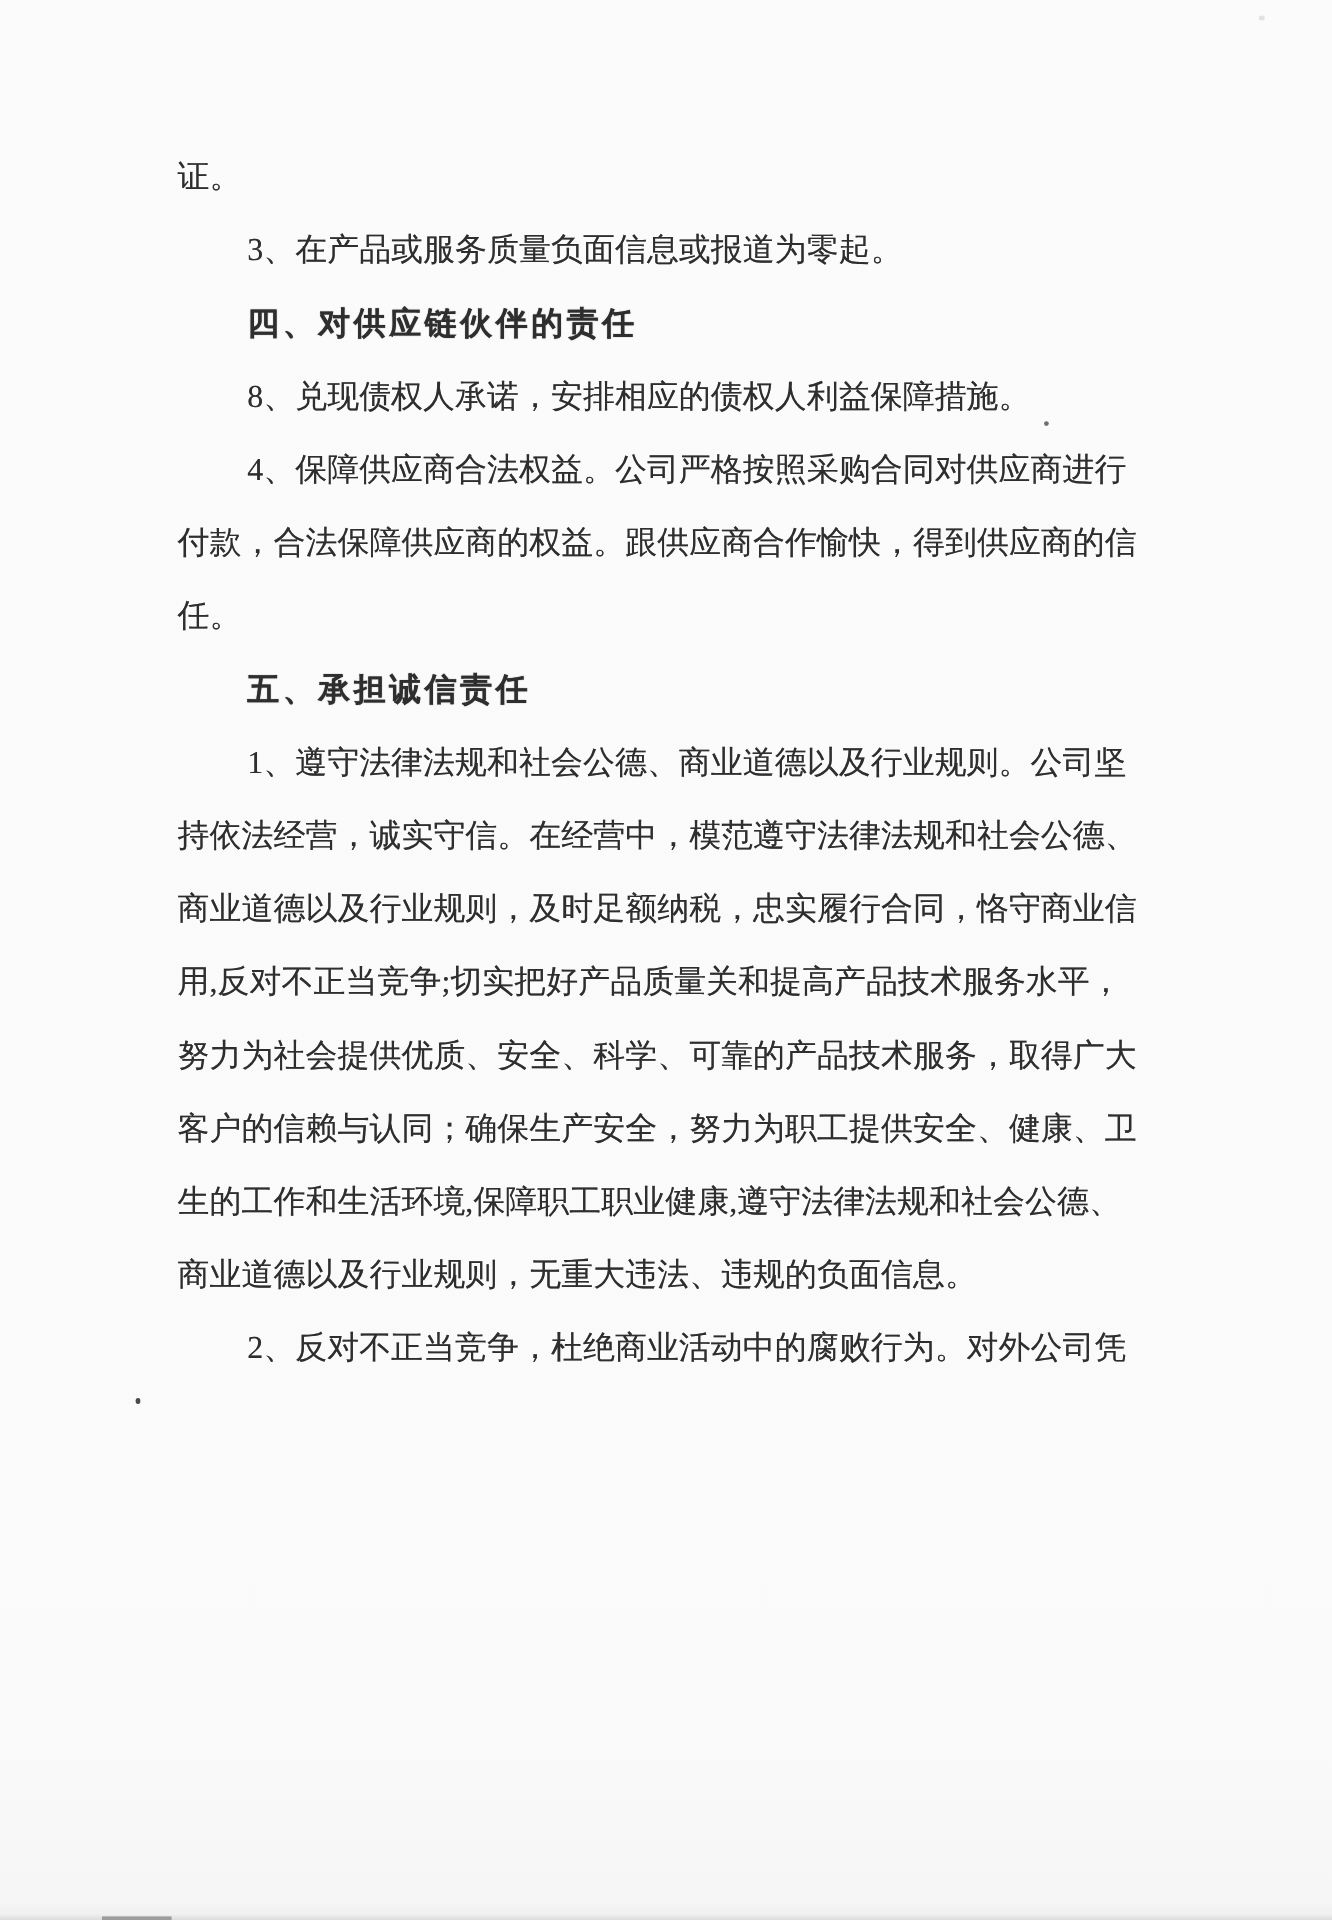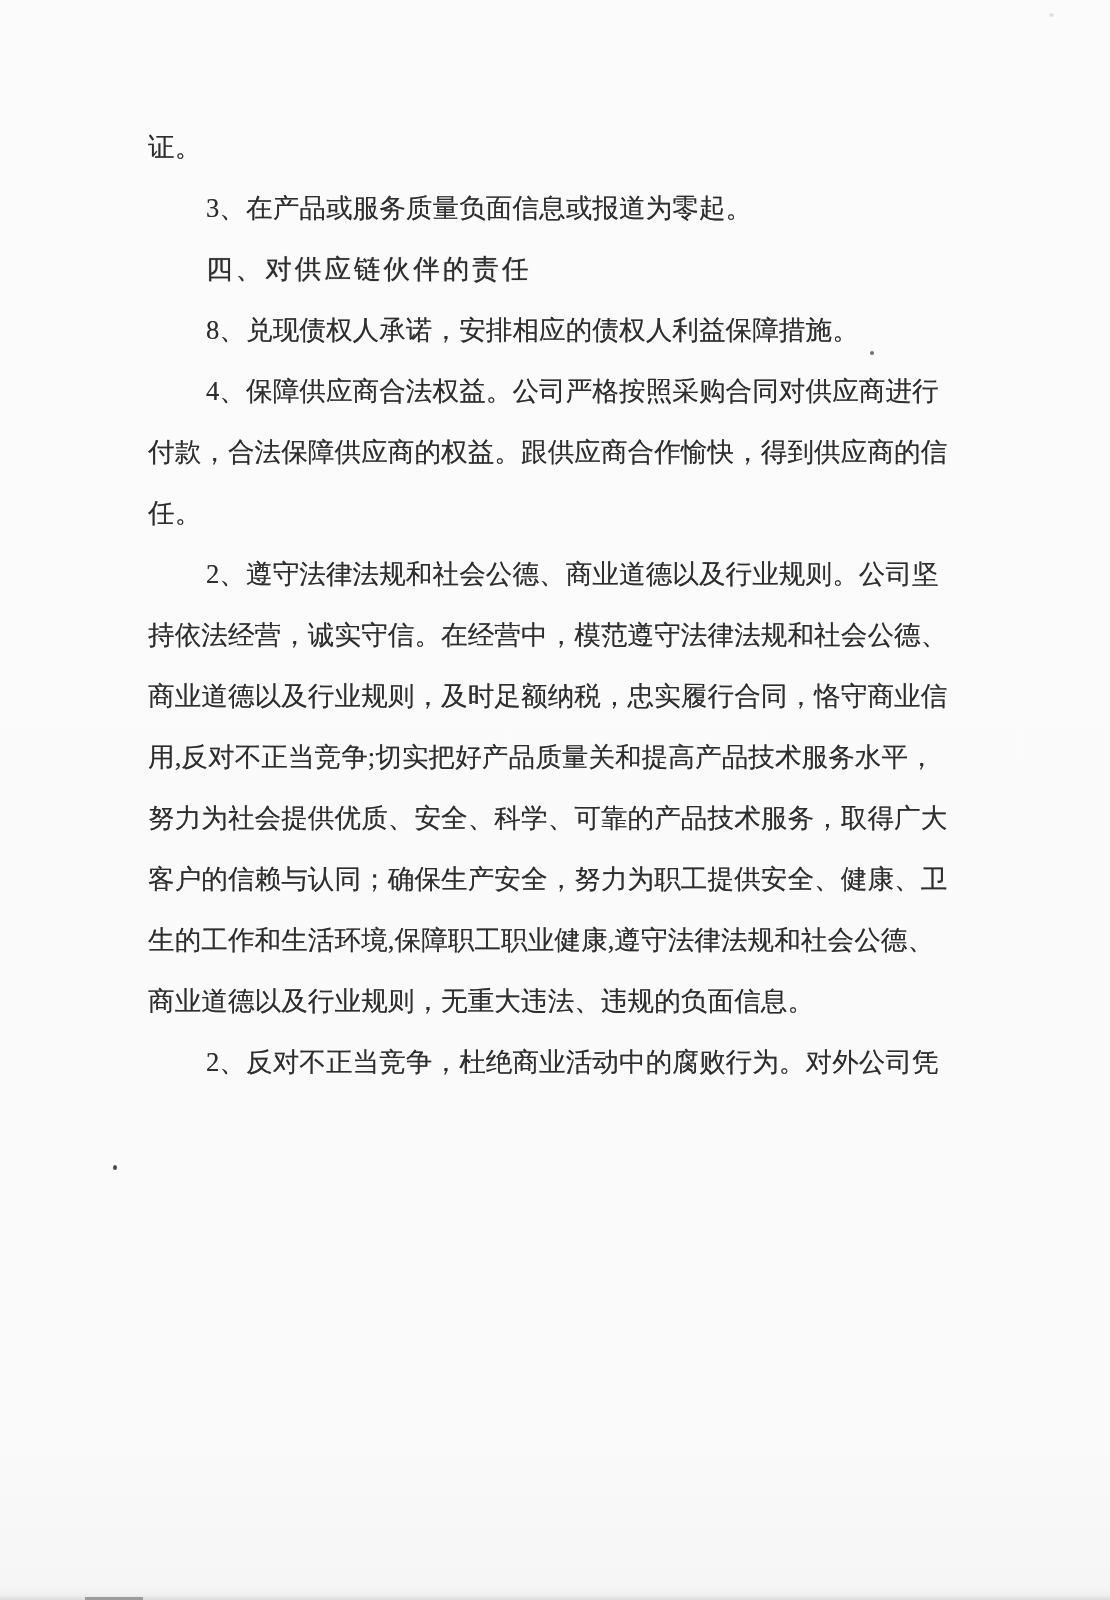--- a/index.html
+++ b/index.html
@@ -32,21 +32,21 @@
   }
   .para {
     margin: 0;
     white-space: pre-line;
     text-align: left;
   }
   .para.indent {
     text-indent: 58px;
   }
   .para.heading {
-    font-weight: 400;
+    font-weight: 700;
     letter-spacing: 3px;
     text-shadow: 0 0 0.8px rgba(30,30,30,0.8);
   }
   .speck {
     position: absolute;
     border-radius: 50%;
   }
   .speck-a {
     left: 870px;
     top: 351px;
@@ -91,21 +91,22 @@
 <div class="scan-page">
 
   <div class="text-block">
     <p class="para">证。</p>
     <p class="para indent">3、在产品或服务质量负面信息或报道为零起。</p>
     <p class="para indent heading">四、对供应链伙伴的责任</p>
     <p class="para indent">8、兑现债权人承诺，安排相应的债权人利益保障措施。</p>
     <p class="para indent">4、保障供应商合法权益。公司严格按照采购合同对供应商进行
 付款，合法保障供应商的权益。跟供应商合作愉快，得到供应商的信
 任。</p>
-    <p class="para indent">2、遵守法律法规和社会公德、商业道德以及行业规则。公司坚
+    <p class="para indent heading">五、承担诚信责任</p>
+    <p class="para indent">1、遵守法律法规和社会公德、商业道德以及行业规则。公司坚
 持依法经营，诚实守信。在经营中，模范遵守法律法规和社会公德、
 商业道德以及行业规则，及时足额纳税，忠实履行合同，恪守商业信
 用,反对不正当竞争;切实把好产品质量关和提高产品技术服务水平，
 努力为社会提供优质、安全、科学、可靠的产品技术服务，取得广大
 客户的信赖与认同；确保生产安全，努力为职工提供安全、健康、卫
 生的工作和生活环境,保障职工职业健康,遵守法律法规和社会公德、
 商业道德以及行业规则，无重大违法、违规的负面信息。</p>
     <p class="para indent">2、反对不正当竞争，杜绝商业活动中的腐败行为。对外公司凭</p>
   </div>
 

